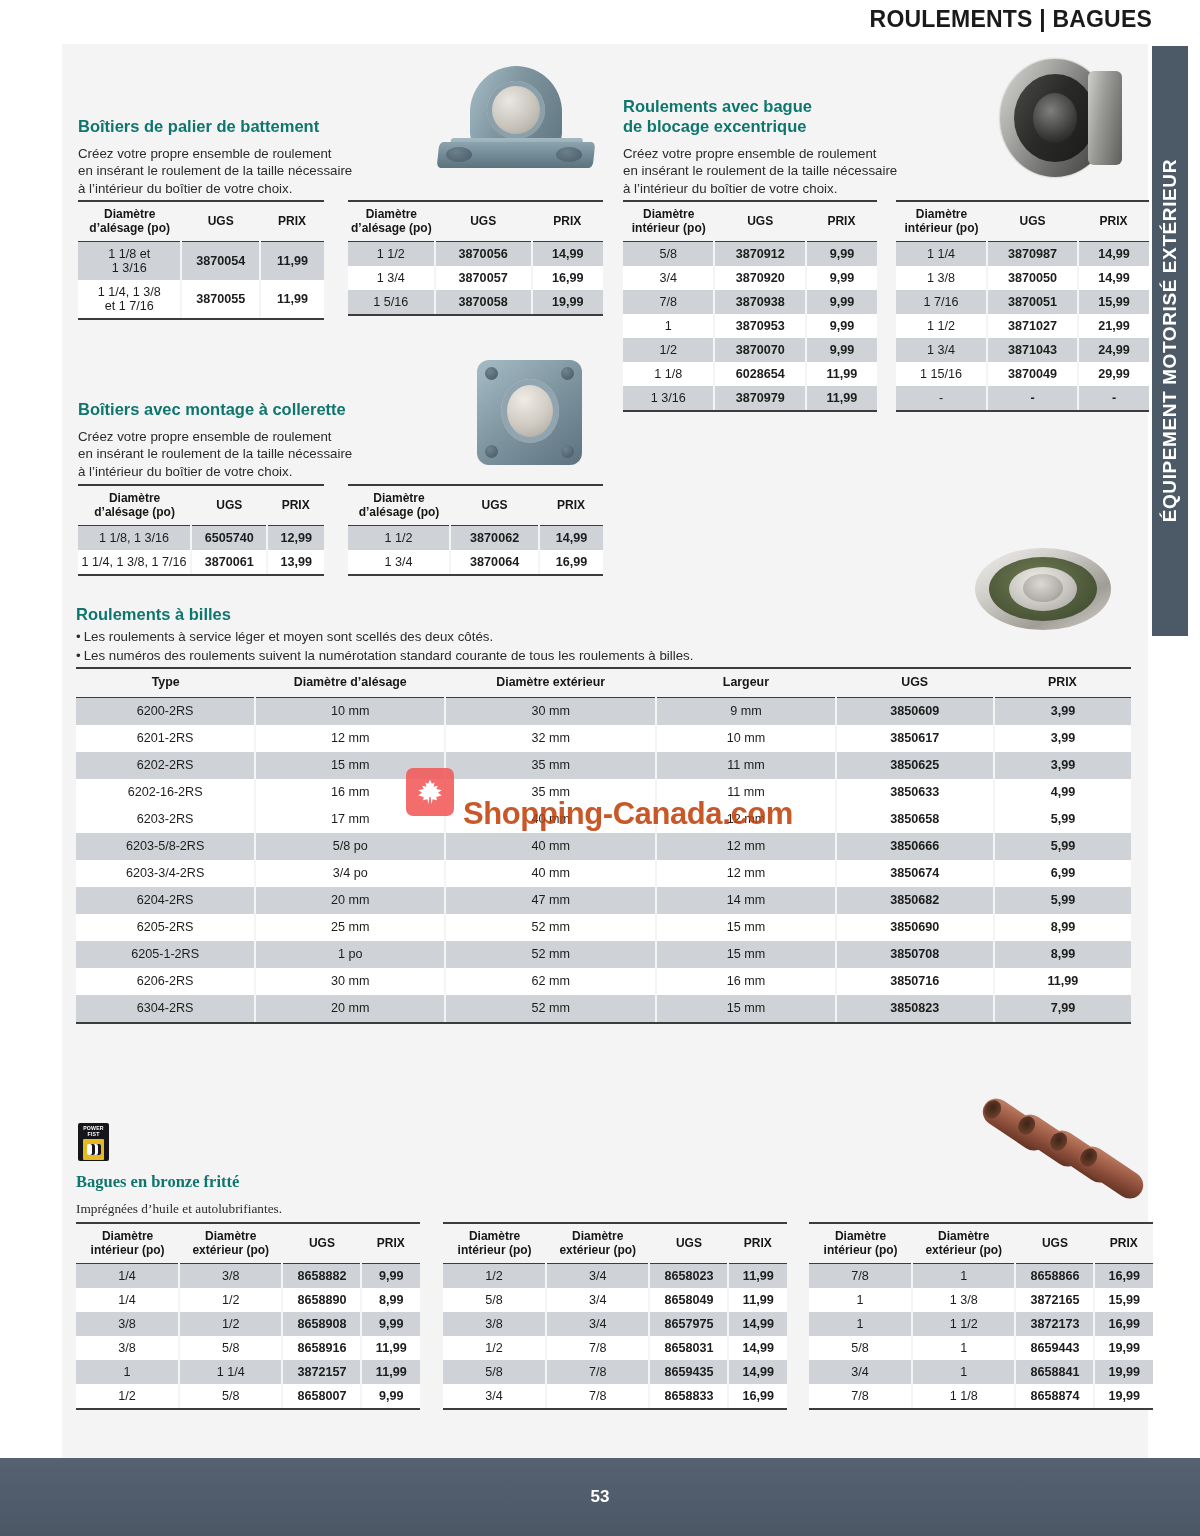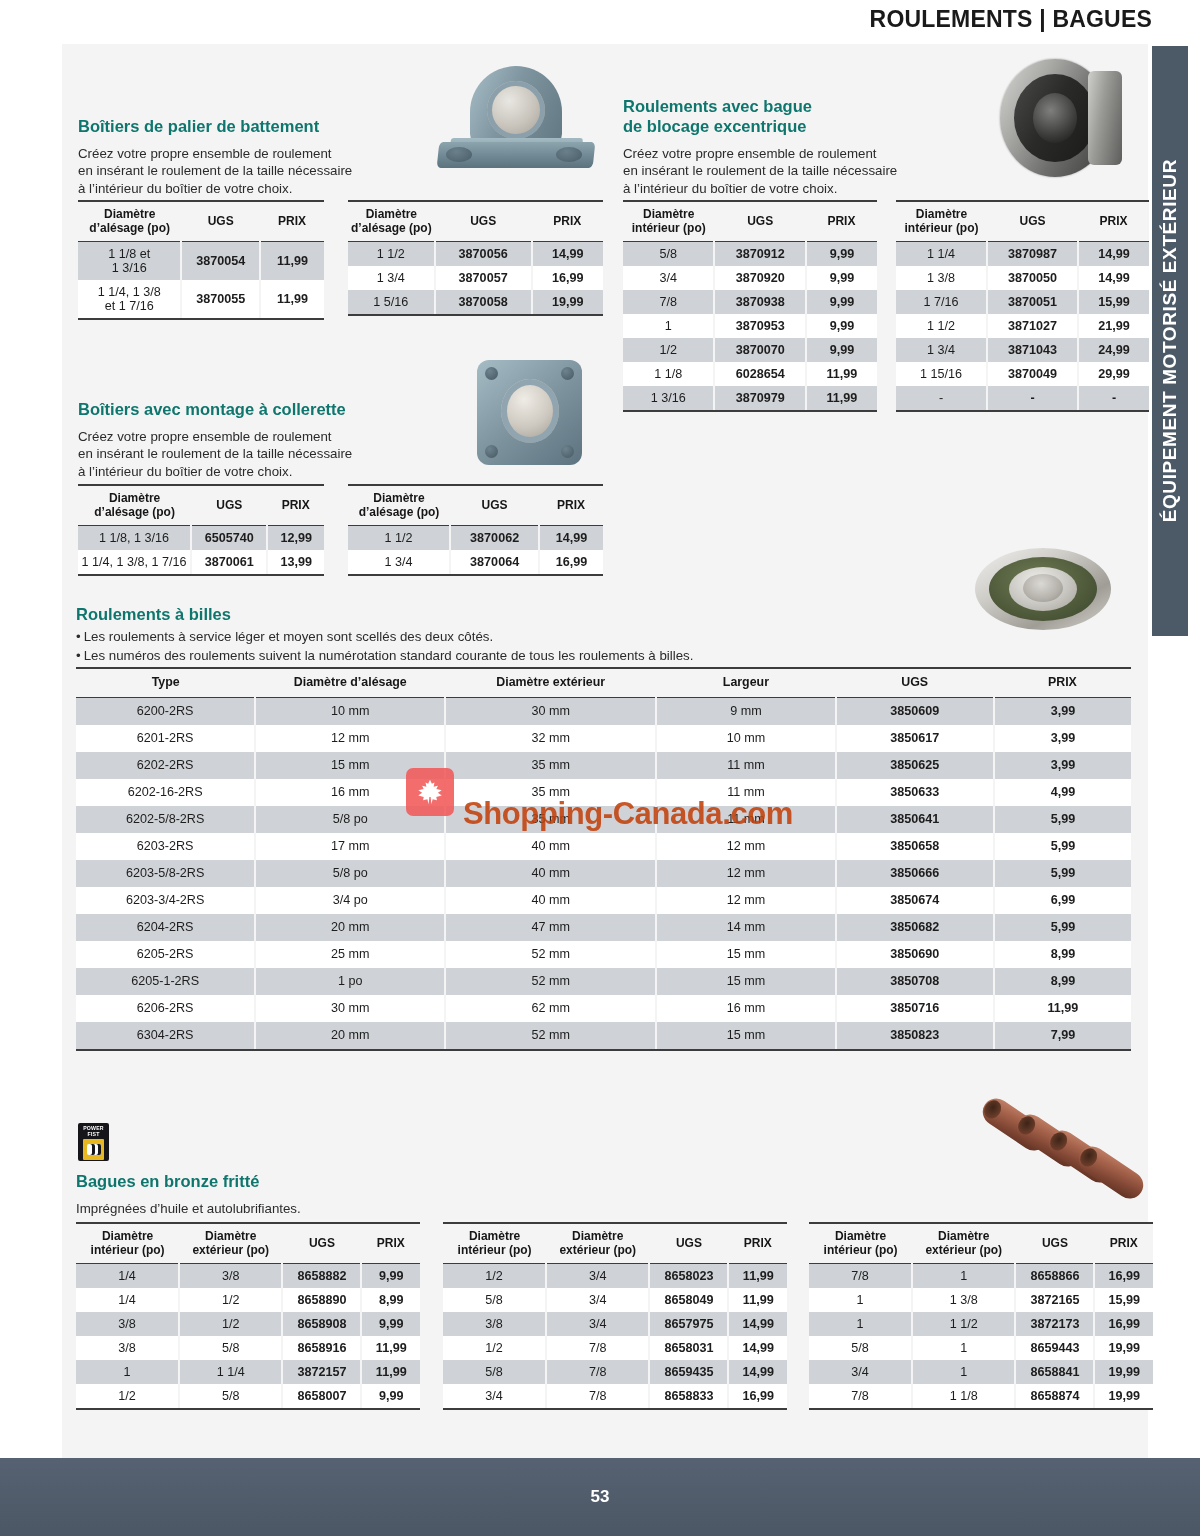--- a/index.html
+++ b/index.html
@@ -571,28 +571,20 @@
             <td class="prix">3,99</td>
           </tr>
           <tr>
             <td>6202-16-2RS</td>
             <td>16 mm</td>
             <td>35 mm</td>
             <td>11 mm</td>
             <td class="sku">3850633</td>
             <td class="prix">4,99</td>
           </tr>
-          <tr class="alt">
-            <td>6202-5/8-2RS</td>
-            <td>5/8 po</td>
-            <td>35 mm</td>
-            <td>11 mm</td>
-            <td class="sku">3850641</td>
-            <td class="prix">5,99</td>
-          </tr>
           <tr>
             <td>6203-2RS</td>
             <td>17 mm</td>
             <td>40 mm</td>
             <td>12 mm</td>
             <td class="sku">3850658</td>
             <td class="prix">5,99</td>
           </tr>
           <tr class="alt">
             <td>6203-5/8-2RS</td>
@@ -655,21 +647,21 @@
     </div>
 
   <div class="pf" style="left:78px; top:1123px;">
     <div class="pf-t">POWER</div>
     <div class="pf-t">FIST</div>
     <div class="pf-box">
         <div class="pf-fist"></div>
       </div>
   </div>
 
-  <div class="abs" style="left:76px; top:1172px; width:560px;">
+  <div class="abs" style="left:76px; top:1172px; width:560px;font-family:Liberation Serif, serif;">
     <div class="sec-title">Bagues en bronze fritté</div>
     <div class="sec-body">Imprégnées d’huile et autolubrifiantes.</div>
   </div>
 
   <div class="abs" style="left:76px; top:1222px; width:344px;">
       <table class="pt">
         <thead>
           <tr>
             <th style="width: 30%;"><span>Diamètre</span><br><span>intérieur (po)</span></th>
             <th style="width: 30%;"><span>Diamètre</span><br><span>extérieur (po)</span></th>

